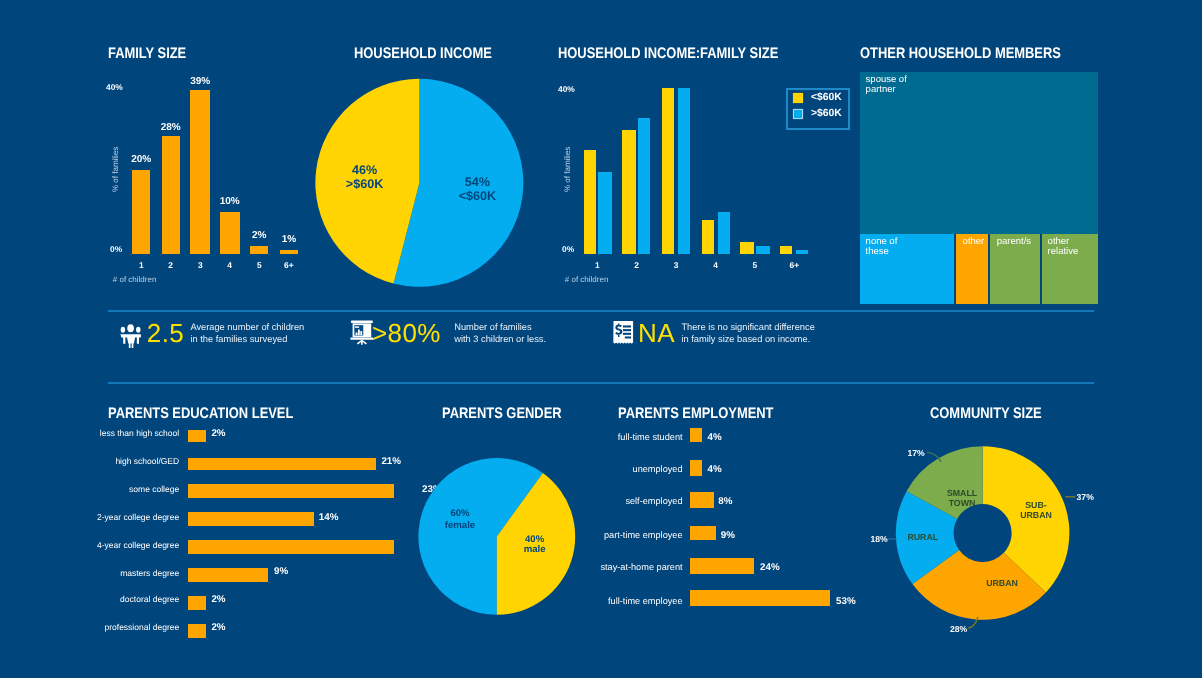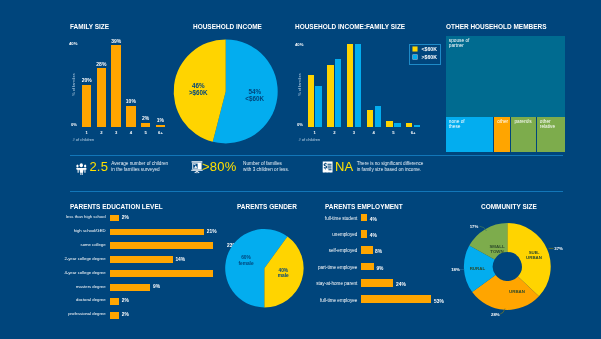--- a/index.html
+++ b/index.html
@@ -1,17 +1,17 @@
 <!DOCTYPE html>
 <html><head>
 <meta charset="utf-8">
 <style>
 html,body{margin:0;padding:0;}
 body{width:601px;height:339px;background:#00457C;font-family:"Liberation Sans",sans-serif;overflow:hidden;position:relative;}
-.panel{position:absolute;margin-left:16px;}
+.panel{position:absolute;}
 .ptitle{position:absolute;color:#fff;font-weight:bold;font-size:7.7px;letter-spacing:0px;white-space:nowrap;transform:scaleX(0.84);transform-origin:0 50%;}
 .axlab{position:absolute;color:#BBD4E8;font-size:4px;white-space:nowrap;}
 .tick{position:absolute;color:#fff;font-size:4.2px;font-weight:bold;white-space:nowrap;}
 .vbar{position:absolute;}
 .vlabel{position:absolute;color:#fff;font-size:5.0px;font-weight:bold;white-space:nowrap;}
 .cat{position:absolute;color:#fff;font-size:4.2px;font-weight:bold;white-space:nowrap;text-align:center;}
 .rule{position:absolute;height:1px;background:#1276B8;}
 .donlab{position:absolute;font-size:4.4px;font-weight:bold;line-height:5.2px;white-space:nowrap;color:#2d4a2b;text-align:center;}
 .donpct{position:absolute;color:#ffffff;font-size:4.3px;font-weight:bold;white-space:nowrap;}
 .hcat{position:absolute;color:#FFFFFF;font-size:4.25px;text-align:right;white-space:nowrap;}

